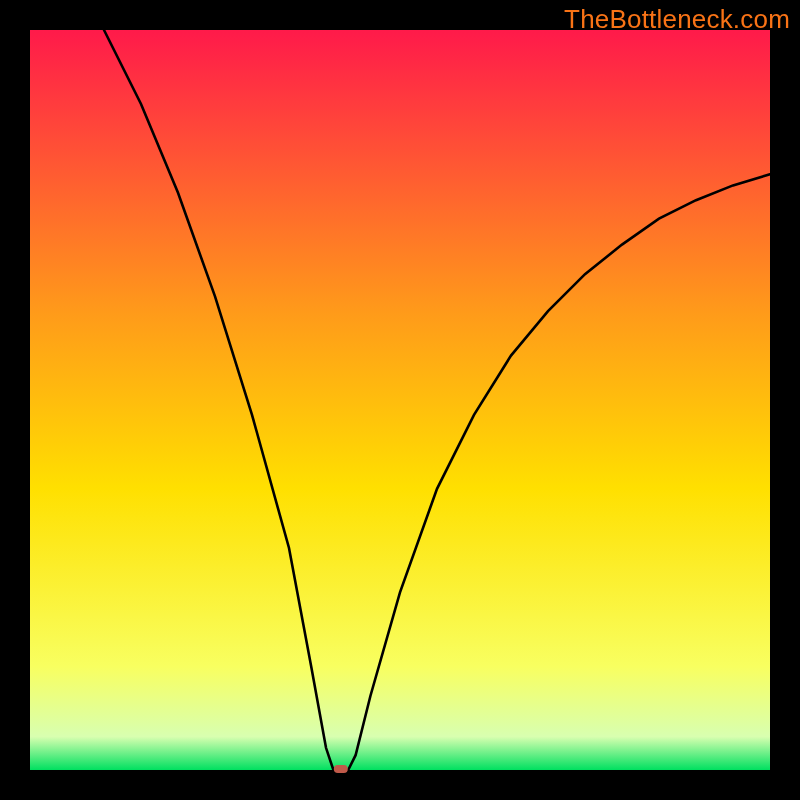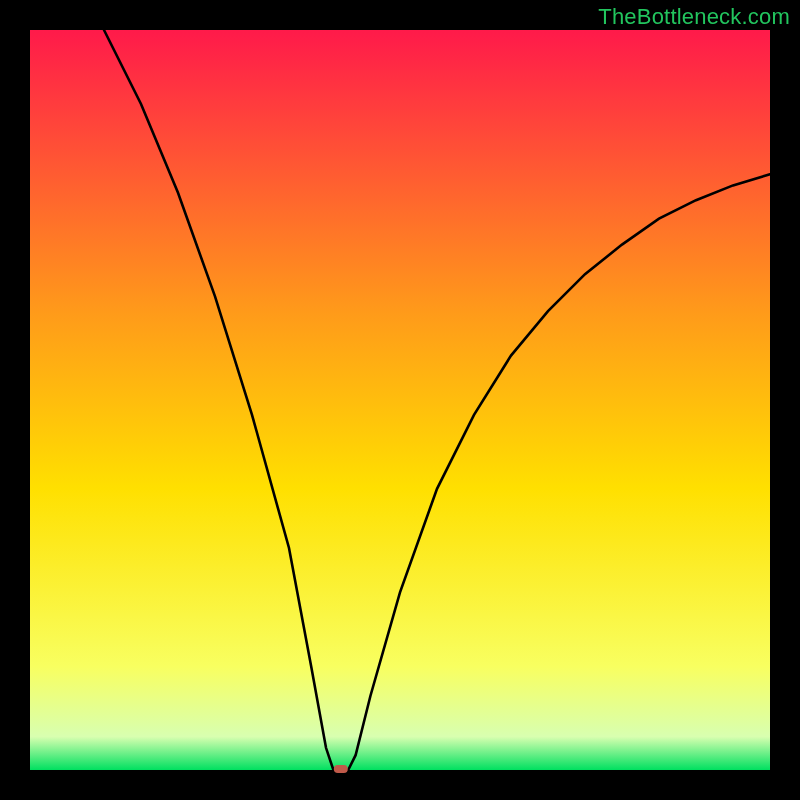--- a/index.html
+++ b/index.html
@@ -16,22 +16,22 @@
     left: 0;
     top: 0;
     width: 800px;
     height: 800px;
     background: #000;
   }
   .watermark {
     position: absolute;
     top: 4px;
     right: 10px;
-    color: #22c55e;
-    font-size: 22px;
+    color: #f97316;
+    font-size: 26px;
     font-weight: 500;
     letter-spacing: 0.2px;
     z-index: 10;
   }
   svg {
     position: absolute;
     left: 0;
     top: 0;
   }
 </style>

